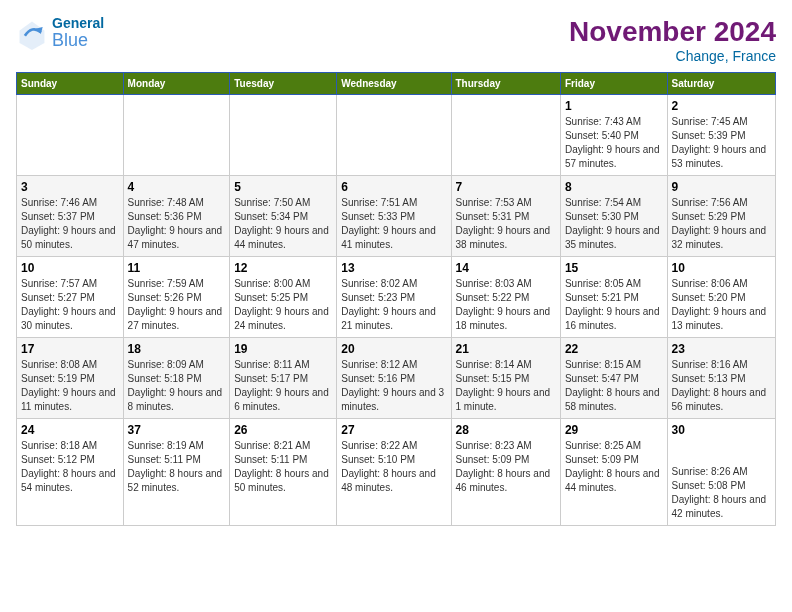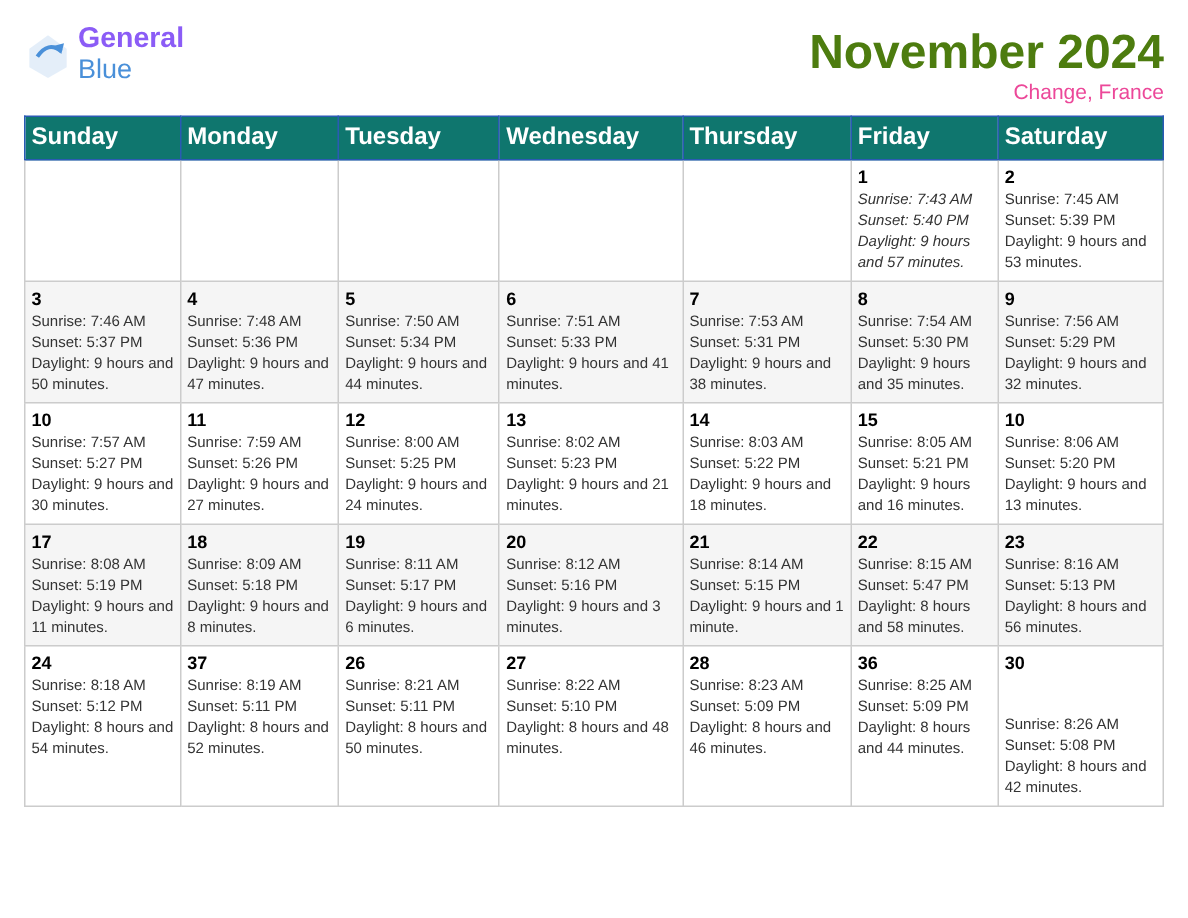--- a/index.html
+++ b/index.html
@@ -20,57 +20,57 @@
       display: flex;
       align-items: center;
       gap: 4px;
     }
     .logo-text {
       display: flex;
       flex-direction: column;
       line-height: 1.1;
     }
     .logo-text span:first-child {
-      font-size: 19px;
+      font-size: 14px;
       font-weight: bold;
-      color: #8b5cf6;
+      color: #0369a1;
     }
     .logo-text span:last-child {
       font-size: 18px;
       font-weight: normal;
       color: #4a90d9;
     }
     .logo-icon {
       width: 32px;
       height: 32px;
     }
     .title-area {
       text-align: right;
     }
     .month-title {
-      font-size: 32px;
+      font-size: 28px;
       font-weight: bold;
-      color: #4d7c0f;
+      color: #701a75;
       text-align: center;
     }
     .location {
       font-size: 14px;
-      color: #ec4899;
+      color: #0369a1;
     }
     table {
       width: 100%;
       border-collapse: collapse;
       font-size: 11px;
     }
     thead tr th {
-      background-color: #0f766e;
+      background-color: #4d7c0f;
       color: #fff;
       padding: 5px 4px;
       text-align: left;
-      font-size: 16px;
+      font-size: 10px;
       font-weight: bold;
       border: 1px solid #2a5ab4;
     }
     tbody tr td {
       border: 1px solid #ccc;
       padding: 4px;
       vertical-align: top;
       height: 78px;
       background: #fff;
     }
@@ -127,21 +127,21 @@
   </thead>
   <tbody id="calendar-body">
   <tr>
         <td class="empty"></td>
         <td class="empty"></td>
         <td class="empty"></td>
         <td class="empty"></td>
         <td class="empty"></td>
         <td>
           <span class="day-num">1</span>
-          <div class="day-info" style="white-space: pre-line; font-style: italic;">Sunrise: 7:43 AM
+          <div class="day-info" style="white-space: pre-line;">Sunrise: 7:43 AM
 Sunset: 5:40 PM
 Daylight: 9 hours and 57 minutes.</div>
         </td>
         <td>
           <span class="day-num">2</span>
           <div class="day-info" style="white-space: pre-line;">Sunrise: 7:45 AM
 Sunset: 5:39 PM
 Daylight: 9 hours and 53 minutes.</div>
         </td>
       </tr>
@@ -302,21 +302,21 @@
 Sunset: 5:10 PM
 Daylight: 8 hours and 48 minutes.</div>
         </td>
         <td>
           <span class="day-num">28</span>
           <div class="day-info" style="white-space: pre-line;">Sunrise: 8:23 AM
 Sunset: 5:09 PM
 Daylight: 8 hours and 46 minutes.</div>
         </td>
         <td>
-          <span class="day-num">36</span>
+          <span class="day-num">29</span>
           <div class="day-info" style="white-space: pre-line;">Sunrise: 8:25 AM
 Sunset: 5:09 PM
 Daylight: 8 hours and 44 minutes.</div>
         </td>
         <td>
           <span class="day-num">30</span>
           <div class="day-info" style="white-space: pre-line; margin-top: 28px;">Sunrise: 8:26 AM
 Sunset: 5:08 PM
 Daylight: 8 hours and 42 minutes.</div>
         </td>

